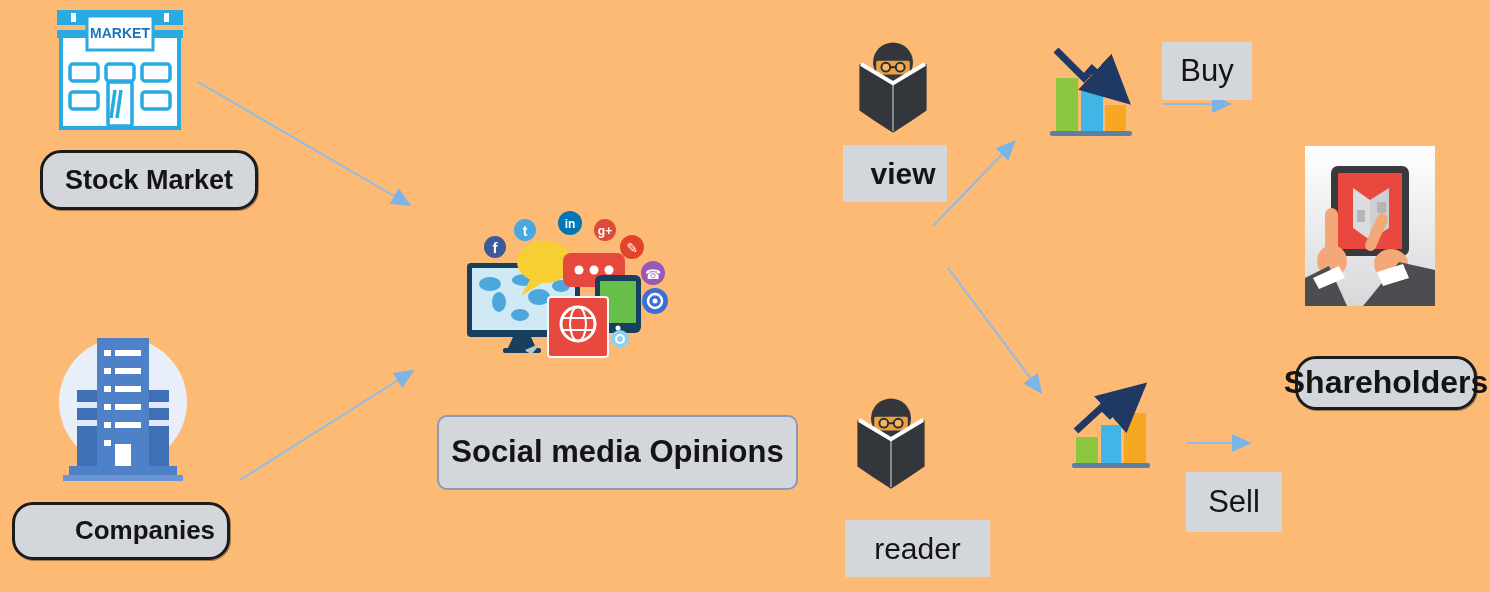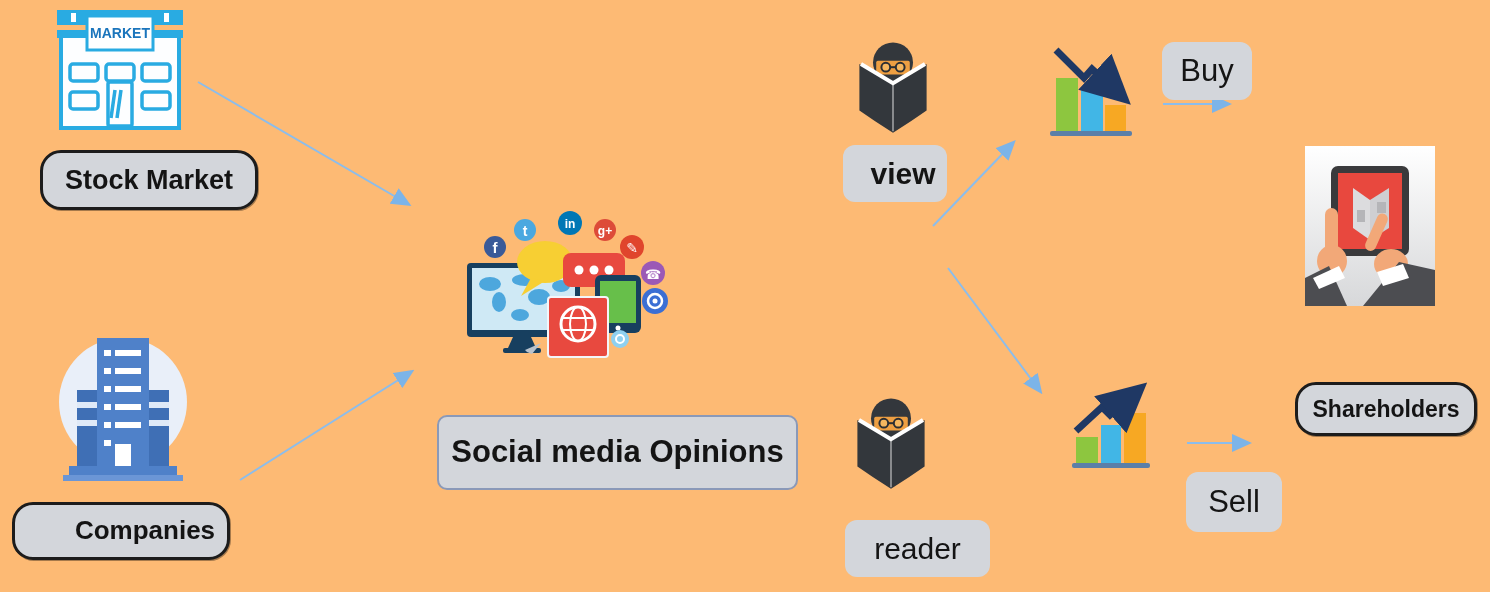--- a/index.html
+++ b/index.html
@@ -22,21 +22,21 @@
     border:3px solid #1c1c1c;
     border-radius:21px;
     font-weight:bold;
     box-shadow:1px 1px 0 rgba(0,0,0,0.35);
   }
   .smo{
     border:2px solid #8a99b8;
     border-radius:10px;
     font-weight:bold;
   }
-  .plain{border:none; border-radius:12px;}
+  .plain{border:none; border-radius:0;}
   .bold{font-weight:bold;padding-left:16px;}
   svg{display:block;}
   .overlay{position:absolute; left:0; top:0; pointer-events:none;}
 </style>
 </head>
 <body>
 
 <div class="canvas">
 
   <svg class="overlay" width="1490" height="592" viewBox="0 0 1490 592">
@@ -280,17 +280,17 @@
     <polygon points="0,160 0,132 24,120 42,160" fill="#4c4d51"></polygon>
     <polygon points="8,132 34,120 40,132 14,143" fill="#ffffff"></polygon>
 
     <g>
       <rect x="66" y="66" width="11" height="40" rx="5.5" fill="#f2a878" transform="rotate(24 71 86)"></rect>
       <ellipse cx="86" cy="118" rx="17" ry="15" fill="#f2a878"></ellipse>
       <polygon points="58,160 130,160 130,124 94,116" fill="#4c4d51"></polygon>
       <polygon points="72,126 98,118 104,132 78,140" fill="#ffffff"></polygon>
     </g>
   </svg>
-  <div class="label-box bordered" style="left:1295px; top:356px; width:182px; height:54px; font-size:23px;margin-top:26px;">
+  <div class="label-box bordered" style="left:1295px; top:356px; width:182px; height:54px; font-size:32px;">
     <span>Shareholders</span>
   </div>
 
 </div>
 
 </body></html>

